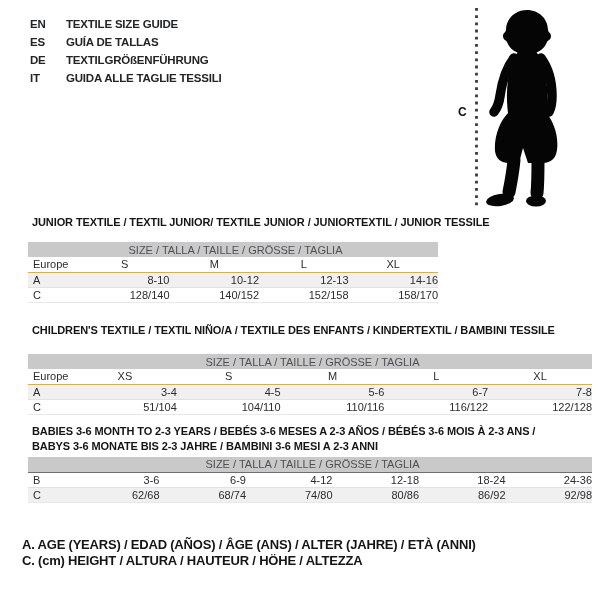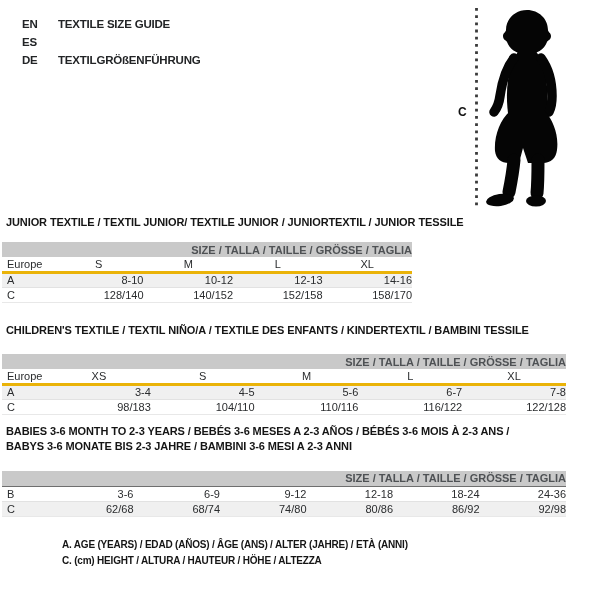--- a/index.html
+++ b/index.html
@@ -2,76 +2,81 @@
 <html><head>
 <meta charset="utf-8">
 <style>
   * { margin:0; padding:0; box-sizing:border-box; }
   html,body { width:600px; height:600px; background:#ffffff;
     font-family:"Liberation Sans", sans-serif; color:#222426; }
   .canvas { position:relative; width:600px; height:600px; background:#fff; overflow:hidden; }
 
   
   .lang-block { position:absolute; top:15px; left:22px; }
-  .lang-row { display:flex; height:18px; line-height:18px; font-size:11.5px; font-weight:bold; letter-spacing:-0.2px; }
+  .lang-row { display:flex; height:18px; line-height:18px; font-size:11.5px; font-weight:bold; letter-spacing:-0.2px;margin-left:8px; }
   .lang-code { width:36px; }
 
   
   .figure { position:absolute; top:0; left:450px; width:150px; height:215px; }
   .height-label { position:absolute; left:8px; top:105px; font-size:12px; font-weight:bold; color:#111; }
   .dotted-line { position:absolute; left:24px; top:8px; }
   .baby { position:absolute; left:31px; top:8px; }
 
   
-  .section { position:absolute; left:2px; }
+  .section { position:absolute; left:28px; }
   .sec-1 { top:215px; width:410px; }
   .sec-2 { top:323px; width:564px; }
   .sec-3 { top:424px; width:564px; }
   .sec-title { font-size:11px; font-weight:bold; letter-spacing:-0.1px; color:#151515;
     line-height:15px; padding-left:4px; }
   .nowrap { white-space:nowrap; }
-  .sec-3 .sec-title { max-width:545px; margin-bottom:17px; }
+  .sec-3 .sec-title { max-width:545px; margin-bottom:3px; }
   .sec-1 .sec-title { margin-bottom:12px; }
   .sec-2 .sec-title { margin-bottom:16px; }
 
   table.size-table { border-collapse:collapse; table-layout:fixed; width:100%;
     font-size:11px; color:#2a2c2e; }
   .sec-1 table.size-table { width:410px; }
-  tr.bar-row th { background:#c9c9c9; color:#4e5154; font-weight:bold; text-align:right;
+  tr.bar-row th { background:#c9c9c9; color:#4e5154; font-weight:normal; text-align:center;
     padding:1px 0 1px 5px; height:15px; font-size:11px; }
-  tr.euro-row th { font-weight:normal; height:15px; border-bottom:3px solid #eab308; text-align:center; }
+  tr.euro-row th { font-weight:normal; height:15px; border-bottom:1px solid #eab308; text-align:center; }
   tr.euro-row th.lbl { text-align:left; padding-left:5px; }
   tr.bar-row.dark-under th { border-bottom:1px solid #6e6e6e; }
   tbody td { text-align:right; height:15px; border-bottom:1px solid #e2e2e2; }
   tbody td.lbl { text-align:left; padding-left:5px; }
   tbody tr:last-child td { border-bottom:1px solid #e8e8e8; }
   tr.alt { background:#f0f0f0; }
   col.c-label1 { width:52px; }
   col.c-label  { width:45px; }
 
   
   .footnotes { position:absolute; top:537px; left:22px; }
-  .footnote { font-size:10px; font-weight:bold; line-height:15.5px; letter-spacing:-0.2px; color:#151515;margin-left:40px; }
+  .footnote { font-size:13px; font-weight:bold; line-height:15.5px; letter-spacing:-0.2px; color:#151515; }
 </style>
 </head>
 <body>
 
 <div class="canvas">
 
   <div class="lang-block">
     <div class="lang-row">
       <span class="lang-code">EN</span>
       <span class="lang-label">TEXTILE SIZE GUIDE</span>
     </div>
     <div class="lang-row">
       <span class="lang-code">ES</span>
+      <span class="lang-label">GUÍA DE TALLAS</span>
     </div>
     <div class="lang-row">
       <span class="lang-code">DE</span>
       <span class="lang-label">TEXTILGRÖßENFÜHRUNG</span>
+    </div>
+    <div class="lang-row">
+      <span class="lang-code">IT</span>
+      <span class="lang-label">GUIDA ALLE TAGLIE TESSILI</span>
     </div>
   </div>
 
   <div class="figure">
     <span class="height-label">C</span>
     <svg class="dotted-line" width="5" height="199" aria-hidden="true">
       <line x1="2.5" y1="0" x2="2.5" y2="199" stroke="#3a3a3a" stroke-width="2.8" stroke-dasharray="2.8 4.4"></line>
     </svg>
     <svg class="baby" width="92" height="200" viewBox="0 0 92 200" aria-hidden="true">
       <g fill="#050505" stroke="none">
@@ -163,21 +168,21 @@
         <tr class="alt">
           <td class="lbl">A</td>
           <td>3-4</td>
           <td>4-5</td>
           <td>5-6</td>
           <td>6-7</td>
           <td>7-8</td>
         </tr>
         <tr>
           <td class="lbl">C</td>
-          <td>98/183</td>
+          <td>51/104</td>
           <td>104/110</td>
           <td>110/116</td>
           <td>116/122</td>
           <td>122/128</td>
         </tr>
       </tbody>
     </table>
   </div>
 
   <div class="section sec-3">
@@ -195,21 +200,21 @@
       <thead>
         <tr class="bar-row dark-under">
           <th colspan="7">SIZE / TALLA / TAILLE / GRÖSSE / TAGLIA</th>
         </tr>
       </thead>
       <tbody>
         <tr>
           <td class="lbl">B</td>
           <td>3-6</td>
           <td>6-9</td>
-          <td>9-12</td>
+          <td>4-12</td>
           <td>12-18</td>
           <td>18-24</td>
           <td>24-36</td>
         </tr>
         <tr class="alt">
           <td class="lbl">C</td>
           <td>62/68</td>
           <td>68/74</td>
           <td>74/80</td>
           <td>80/86</td>

